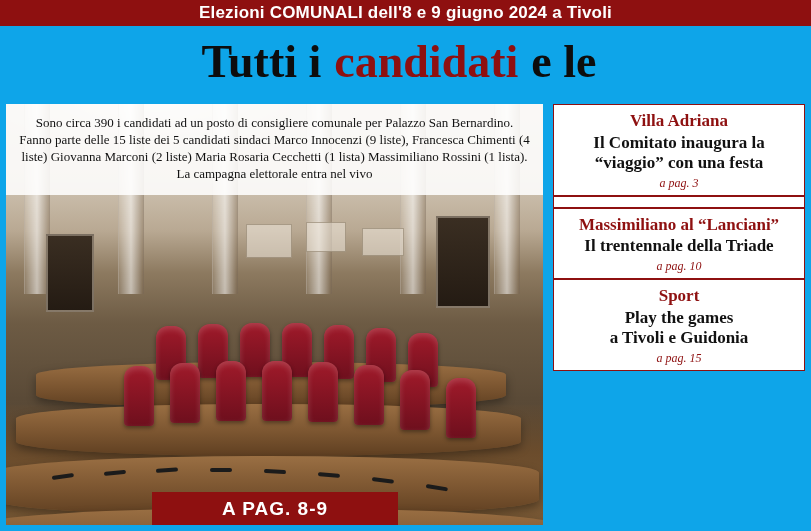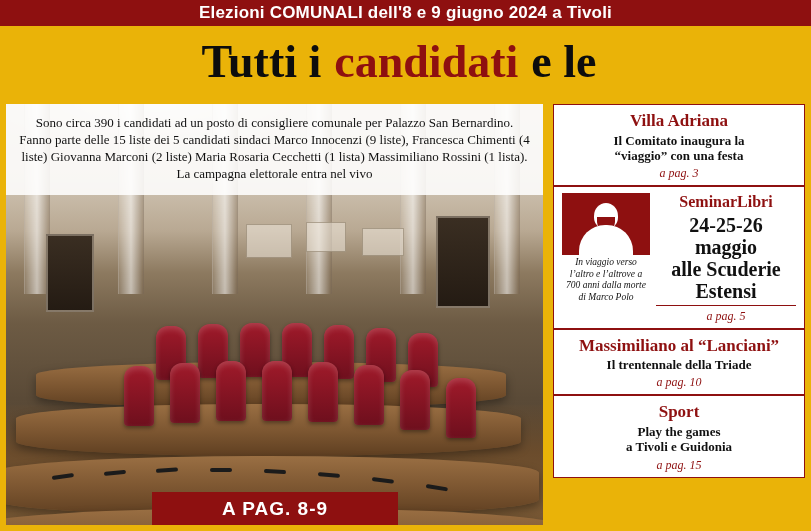--- a/index.html
+++ b/index.html
@@ -6,21 +6,21 @@
   html, body {
     margin: 0; padding: 0;
     width: 811px; height: 531px;
     background: #ffffff;
     font-family: "Liberation Serif", serif;
     overflow: hidden;
   }
   .page {
     position: relative;
     width: 811px; height: 531px;
-    background: #eab308;
+    background: #0ea5e9;
   }
 
   
   .topbar {
     position: absolute;
     top: 0; left: 0;
     width: 811px; height: 26px;
     background: #8e1010;
     color: #ffffff;
     display: flex;
@@ -161,21 +161,21 @@
   .box-title {
     color: #8e1010;
     font-weight: bold;
     font-size: 17px;
     line-height: 1.15;
     margin-bottom: 2px;
   }
   .box-body {
     color: #111;
     font-weight: bold;
-    font-size: 13px;
+    font-size: 17px;
     line-height: 1.18;
   }
   .box-ref {
     margin-top: 3px;
     color: #8e1010;
     font-size: 12px;
     font-style: italic;
   }
   
   .box-flex {
@@ -318,37 +318,20 @@
   <div class="rail">
 
     <div class="box">
       <div class="box-title">Villa Adriana</div>
       <div class="box-body">Il Comitato inaugura la</div>
       <div class="box-body">“viaggio” con una festa</div>
       <div class="box-ref">a pag. 3</div>
     </div>
 
     <div class="box box-flex">
-      <div class="polo-art">
-        <div class="polo-img">
-          <div class="head"></div>
-          <div class="beard"></div>
-          <div class="body"></div>
-        </div>
-        <div class="polo-cap">In viaggio verso l’altro e l’altrove a 700 anni dalla morte di Marco Polo</div>
-      </div>
-      <div class="polo-side">
-        <div class="box-title">SeminarLibri</div>
-        <div class="big">24-25-26</div>
-        <div class="big">maggio</div>
-        <div class="big">alle Scuderie</div>
-        <div class="big">Estensi</div>
-        <hr class="sep-rule">
-        <div class="box-ref">a pag. 5</div>
-      </div>
     </div>
 
     <div class="box">
       <div class="box-title">Massimiliano al “Lanciani”</div>
       <div class="box-body">Il trentennale della Triade</div>
       <div class="box-ref">a pag. 10</div>
     </div>
 
     <div class="box">
       <div class="box-title">Sport</div>

